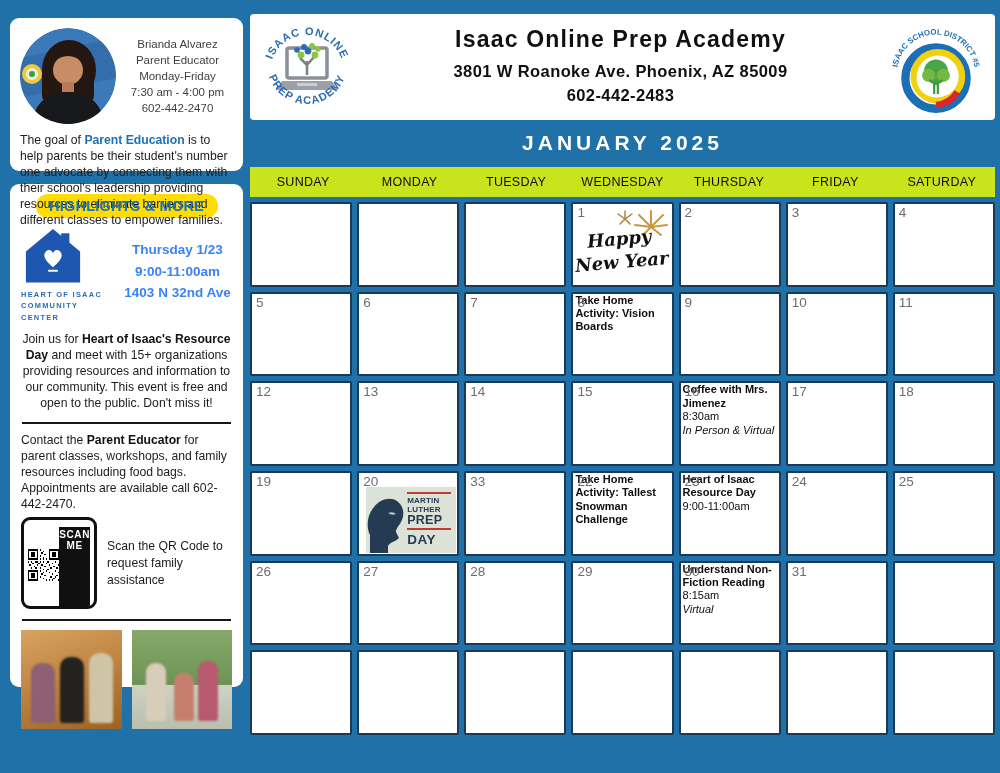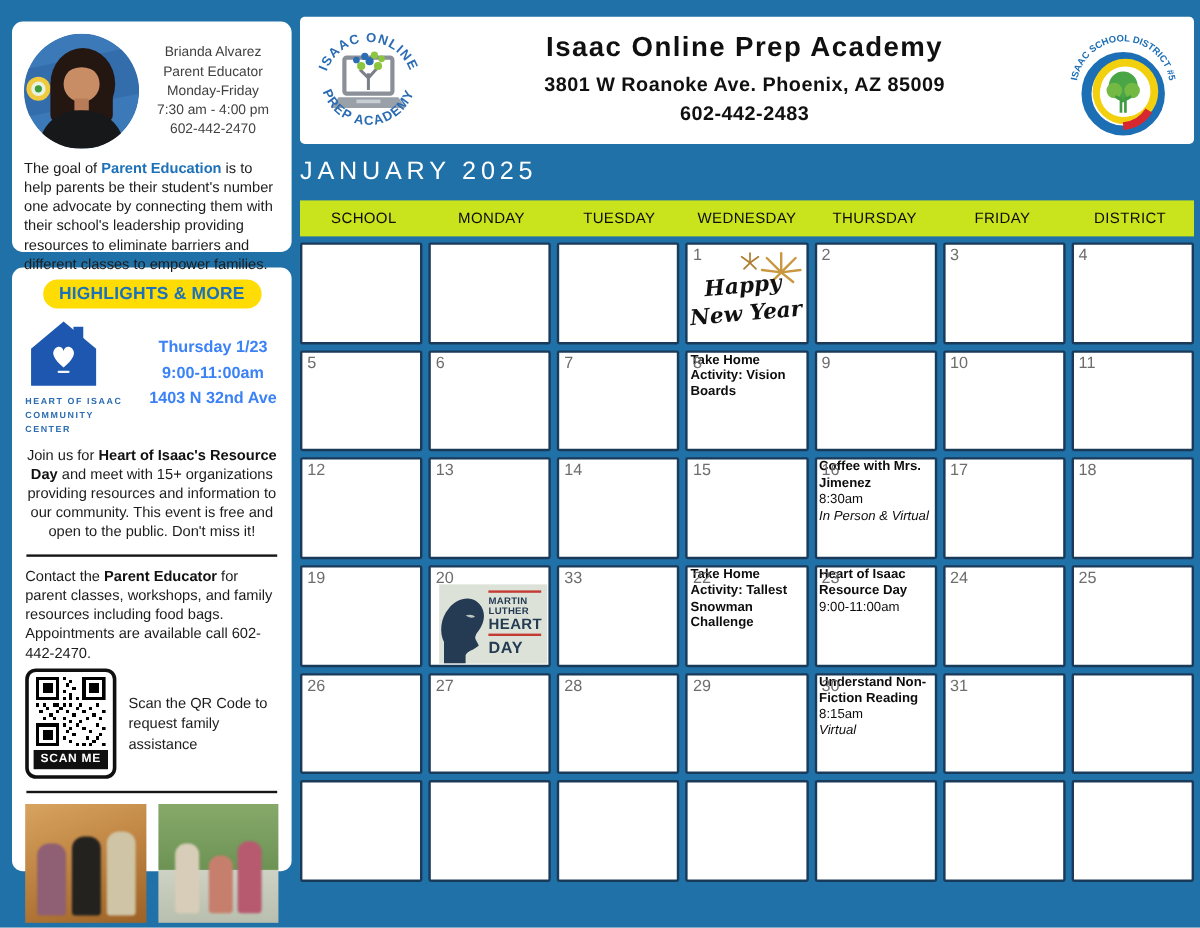--- a/index.html
+++ b/index.html
@@ -1,39 +1,39 @@
 <!DOCTYPE html>
 <html><head>
 <meta charset="utf-8">
 <style>
   html,body{margin:0;padding:0;}
   .page{position:relative;width:1000px;height:773px;background:#2071a7;font-family:"Liberation Sans",sans-serif;overflow:hidden;}
 
   
   .sidebar{position:absolute;left:10px;top:18px;width:233px;}
   .card{background:#fff;border-radius:9px;box-sizing:border-box;}
-  .card1{height:192px;padding:10px 10px 6px;margin-bottom:13px;}
+  .card1{height:153px;padding:10px 10px 6px;margin-bottom:13px;}
   .profile-row{display:flex;gap:6px;align-items:center;}
   .avatar{width:96px;height:96px;border-radius:50%;overflow:hidden;flex:none;}
   .profile-info{flex:1;text-align:center;font-size:11.5px;color:#3f3f3f;line-height:1.4;}
   .body-text{font-size:12.2px;line-height:1.31;color:#1c1c1c;margin:9px 0 0;}
   .center{text-align:center;}
   .blue-bold{color:#1d71b8;font-weight:bold;margin-top:12px;}
   b{color:#111;}
 
   .card2{height:503px;padding:8px 11px;}
   .pill{background:#ffdd04;color:#1d71b8;font-weight:bold;font-size:14.5px;border-radius:15px;padding:4px 0;width:182px;margin:2px auto 9px;text-align:center;letter-spacing:.2px;}
   .event-row{display:flex;gap:4px;align-items:flex-start;}
   .hoi-block{width:98px;text-align:left;flex:none;}
   .house-svg{width:64px;height:58px;}
   .hoi-cap{font-size:7.4px;font-weight:bold;color:#2b6cb3;letter-spacing:1.3px;line-height:1.55;}
   .event-details{flex:1;text-align:center;font-weight:bold;font-size:13.5px;color:#3b82f6;line-height:1.6;padding-top:12px;}
   hr.rule{border:none;border-top:2px solid #161616;margin:10px 1px 9px;}
   .qr-row{display:flex;gap:10px;align-items:center;margin-top:4px;}
-  .qr-frame{width:76px;height:92px;border:3px solid #101010;border-radius:9px;background:#fff;flex:none;display:flex;flex-direction:column;align-items:center;padding:4px 4px 0;box-sizing:border-box;overflow:hidden;}
+  .qr-frame{width:76px;height:92px;border:3px solid #101010;border-radius:9px;background:#fff;flex:none;display:flex;flex-direction:row;align-items:center;padding:4px 4px 0;box-sizing:border-box;overflow:hidden;}
   .qr-svg{width:58px;height:58px;}
   .scanme{background:#101010;color:#fff;font-size:10px;font-weight:bold;padding:2px 0 3px;margin-top:3px;letter-spacing:.6px;align-self:stretch;text-align:center;}
   .qr-caption{font-size:12.2px;color:#1c1c1c;line-height:1.4;}
   .photos-row{display:flex;gap:10px;margin-top:3px;}
   .photo{width:101px;height:99px;position:relative;overflow:hidden;}
   .photo1{background:linear-gradient(160deg,#d7a45f 0%,#c08543 45%,#9c6226 100%);}
   .photo1 .fig{position:absolute;bottom:6px;width:24px;height:66px;border-radius:10px 10px 3px 3px;filter:blur(1px);}
   .photo1 .f1{left:10px;background:#8f5f74;height:60px;}
   .photo1 .f2{left:39px;background:#23221f;height:66px;}
   .photo1 .f3{left:68px;background:#cfc4a5;height:70px;}
@@ -45,21 +45,21 @@
 
   
   .main{position:absolute;left:250px;top:0;width:745px;height:773px;}
   .header-card{position:absolute;top:14px;left:0;width:745px;height:106px;background:#fff;border-radius:4px;display:flex;align-items:center;box-sizing:border-box;padding:3px 4px;}
   .logo-iopa{width:106px;height:100px;flex:none;}
   .header-text{flex:1;text-align:center;color:#101010;}
   .header-text h1{font-size:23px;margin:0 0 7px;letter-spacing:1.2px;font-weight:bold;}
   .addr{font-size:16.5px;font-weight:bold;letter-spacing:.4px;line-height:1.45;}
   .logo-isd{width:110px;height:102px;flex:none;}
 
-  .month-title{position:absolute;top:131px;left:0;width:745px;text-align:left;color:#fff;font-size:21px;font-weight:normal;letter-spacing:4px;margin:0;}
+  .month-title{position:absolute;top:131px;left:0;width:745px;text-align:center;color:#fff;font-size:21px;font-weight:bold;letter-spacing:4px;margin:0;}
 
   .weekday-bar{position:absolute;top:167px;left:0;width:745px;height:30px;background:#c9e31c;display:grid;grid-template-columns:repeat(7,1fr);align-items:center;}
   .wd{text-align:center;font-size:12.5px;color:#0d0d0d;letter-spacing:.3px;}
 
   .grid{position:absolute;top:202px;left:0;width:745px;height:533px;display:grid;grid-template-columns:repeat(7,1fr);grid-template-rows:repeat(6,1fr);gap:5px;}
   .cell{background:#fff;border:2.5px solid #1a3a5a;border-radius:2px;position:relative;overflow:hidden;box-sizing:border-box;}
   .daynum{position:absolute;top:1px;left:4px;font-size:13.5px;color:#6d6d6d;}
   .event{margin-top:0;padding:0 2px;text-align:left;font-size:11px;line-height:1.22;color:#0d0d0d;}
   .l-bold{font-weight:bold;}
   .l-italic{font-style:italic;}
@@ -229,27 +229,27 @@
           <circle cx="47" cy="64" r="7" fill="#74b943"></circle>
             <circle cx="63" cy="64" r="7" fill="#74b943"></circle>
           <path d="M53,70 L53,84 M57,70 L57,84 M55,74 L48,69 M55,74 L62,69" stroke="#3f9b3f" stroke-width="2.4" fill="none"></path>
         </svg>
       </div>
     </header>
 
     <h2 class="month-title">JANUARY 2025</h2>
 
     <div class="weekday-bar">
-        <div class="wd">SCHOOL</div>
+        <div class="wd">SUNDAY</div>
         <div class="wd">MONDAY</div>
         <div class="wd">TUESDAY</div>
         <div class="wd">WEDNESDAY</div>
         <div class="wd">THURSDAY</div>
         <div class="wd">FRIDAY</div>
-        <div class="wd">DISTRICT</div>
+        <div class="wd">SATURDAY</div>
       </div>
 
     <div class="grid">
         <div class="cell"></div>
         <div class="cell"></div>
         <div class="cell"></div>
         <div class="cell">
           <div class="daynum">1</div>
   <div class="hny">
     <svg class="burst" viewBox="0 0 58 42">
@@ -340,21 +340,21 @@
           <div class="daynum">20</div>
   <div class="mlk">
     <svg class="mlk-sil" viewBox="0 0 40 66">
       <path fill="#243b53" d="M4,66 L4,48 C0,40 1,28 8,20 C13,13 24,9 31,14 C38,19 39,28 35,35 C33,39 30,41 30,45 L33,51 C29,55 24,55 22,59 L22,66 Z"></path>
       <path fill="#d9ded4" d="M22,26 q5,-2 8,1 q-4,2 -8,-1z" opacity=".85"></path>
     </svg>
     <div class="mlk-txt">
       <div class="mlk-rule"></div>
       <div class="mlk-s">MARTIN</div>
       <div class="mlk-s">LUTHER</div>
-      <div class="mlk-m">HEART</div>
+      <div class="mlk-m">PREP</div>
       <div class="mlk-rule"></div>
       <div class="mlk-l">DAY</div>
     </div>
   </div>
 </div>
         <div class="cell">
           <div class="daynum">33</div>
         </div>
         <div class="cell">
           <div class="daynum">22</div>

